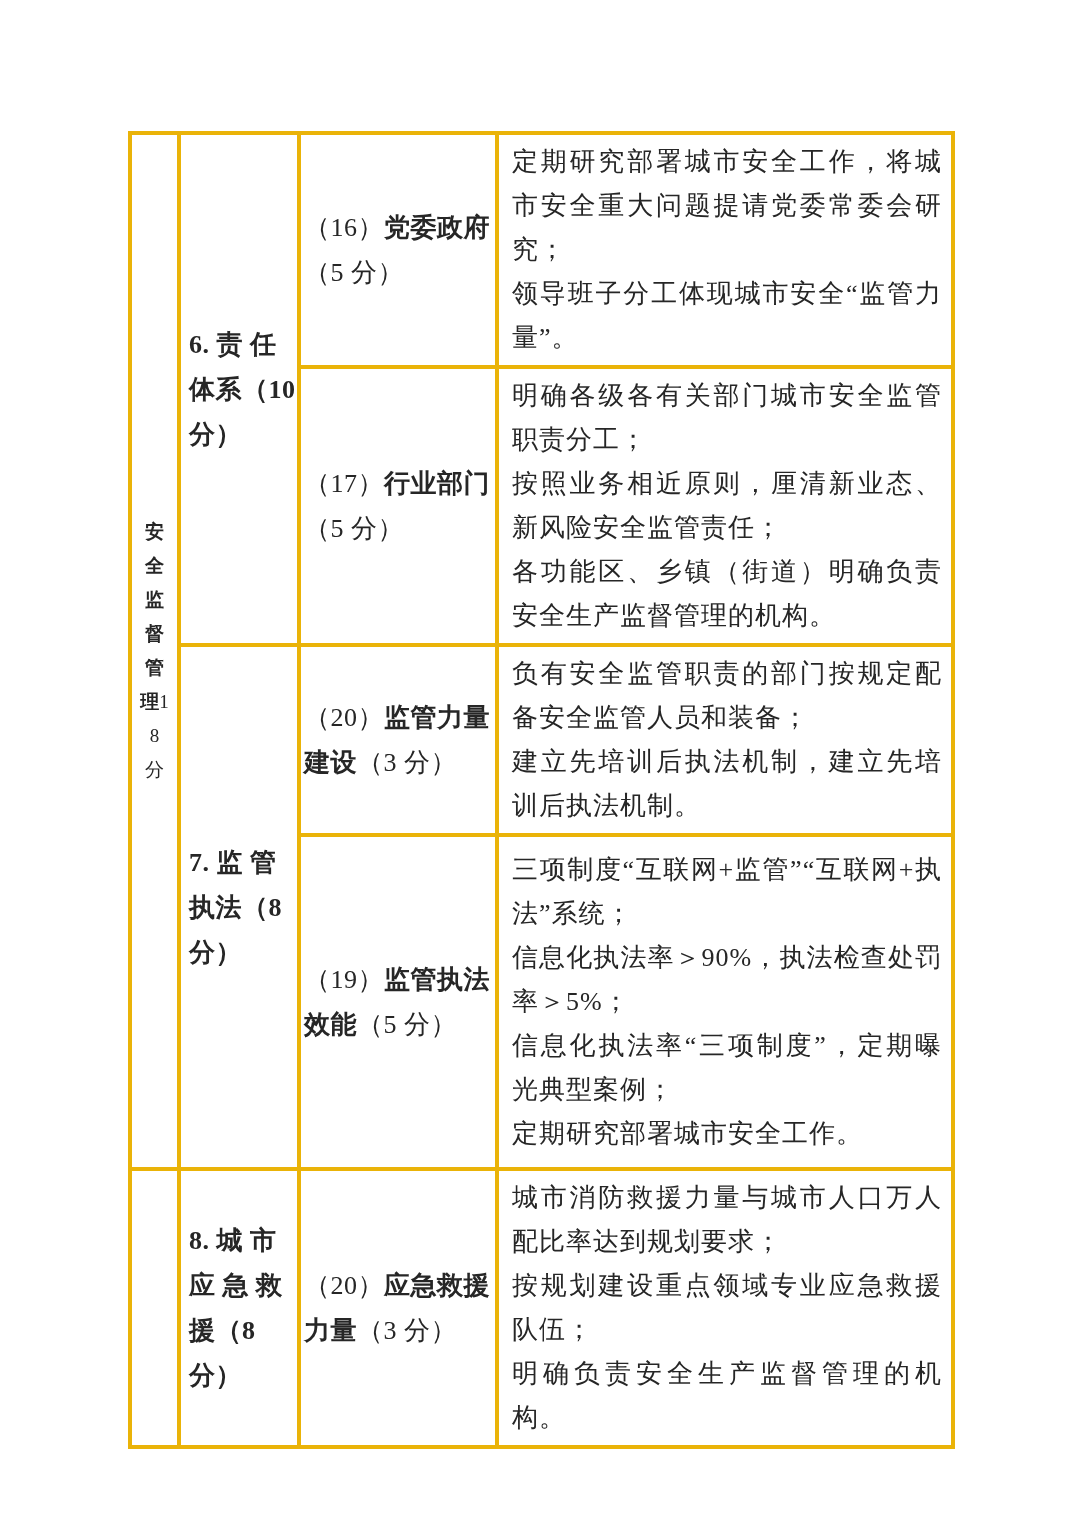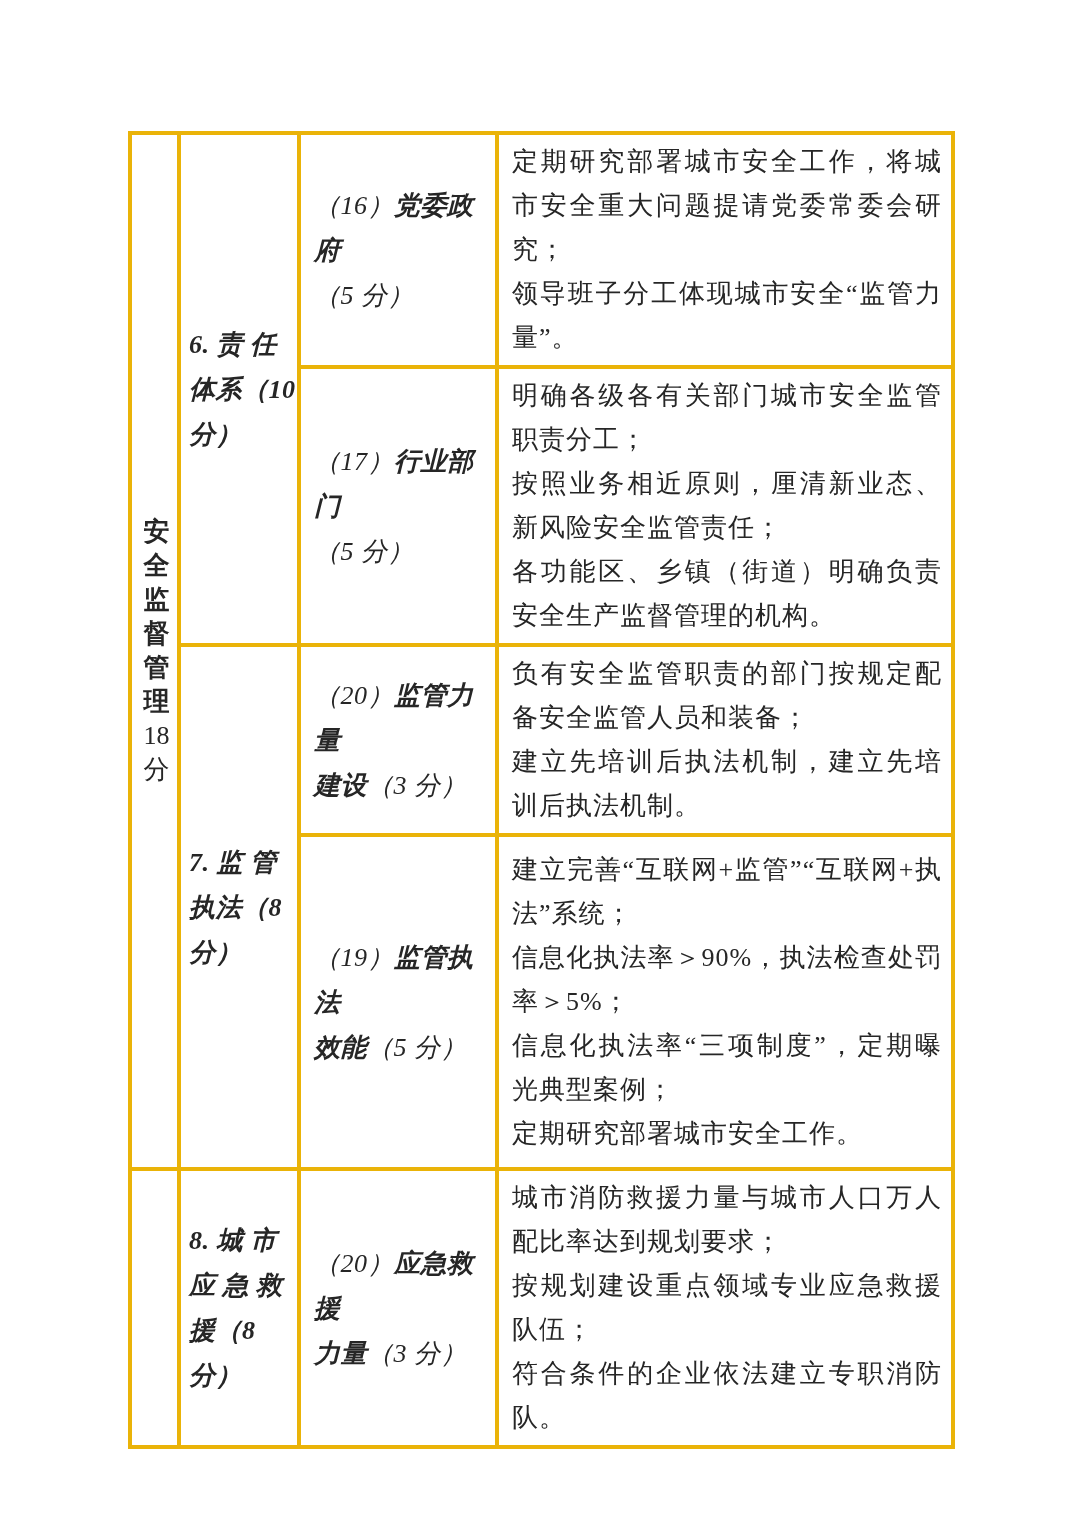--- a/index.html
+++ b/index.html
@@ -34,41 +34,39 @@
   tr.r18 { height: 170px; }
   tr.r19 { height: 334px; }
   tr.r20 { height: 254px; }
 
   .c1 { text-align: center; }
   .vhead {
     width: 30px;
     margin: 0 auto;
     word-break: break-all;
     line-height: 34px;
-    font-size: 26px;
-    text-align: right;
+    font-size: 19px;
+    text-align: center;
   }
   .vhead .t { font-weight: bold; }
 
   .cat {
     font-weight: bold;
     white-space: pre-line;
     font-size: 26px;
     line-height: 45px;
     padding-left: 8px;
     letter-spacing: 0.5px;
-    font-style: italic;
   }
 
   .item {
     font-size: 26px;
     line-height: 45px;
-    padding-left: 13px;
+    padding-left: 3px;
     letter-spacing: 0.5px;
-    font-style: italic;
   }
   .b { font-weight: bold; }
 
   .crit {
     font-size: 26px;
     line-height: 44px;
     padding: 5px 9px 5px 13px;
     letter-spacing: 1px;
   }
   .crit .centry {
@@ -150,21 +148,21 @@
 
   <tr class="r19">
     <td>
       <div class="item">
         <div class="iline"><span>（19）</span><span class="b">监管执法</span></div>
         <div class="iline"><span class="b">效能</span><span>（5 分）</span></div>
       </div>
     </td>
     <td>
       <div class="crit">
-        <div class="centry">建立完善“互联网+监管”“互联网+执法”系统；</div>
+        <div class="centry">三项制度“互联网+监管”“互联网+执法”系统；</div>
         <div class="centry">信息化执法率＞90%，执法检查处罚率＞5%；</div>
         <div class="centry">信息化执法率“三项制度”，定期曝光典型案例；</div>
         <div class="centry">定期研究部署城市安全工作。</div>
       </div>
     </td>
   </tr>
 
   <tr class="r20">
     <td class="c1"></td>
     <td>
@@ -175,18 +173,18 @@
     <td>
       <div class="item">
         <div class="iline"><span>（20）</span><span class="b">应急救援</span></div>
         <div class="iline"><span class="b">力量</span><span>（3 分）</span></div>
       </div>
     </td>
     <td>
       <div class="crit">
         <div class="centry">城市消防救援力量与城市人口万人配比率达到规划要求；</div>
         <div class="centry">按规划建设重点领域专业应急救援队伍；</div>
-        <div class="centry">符合条件的企业依法建立专职消防队。</div>
+        <div class="centry">明确负责安全生产监督管理的机构。</div>
       </div>
     </td>
   </tr>
 </tbody>
   </table>
 
 </body></html>

